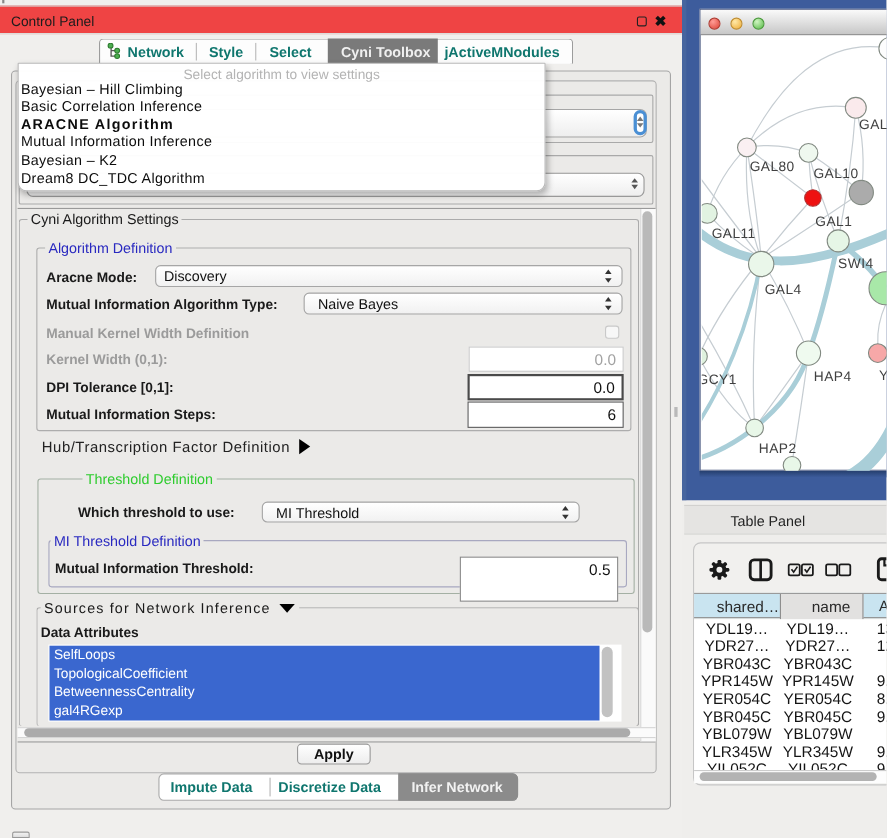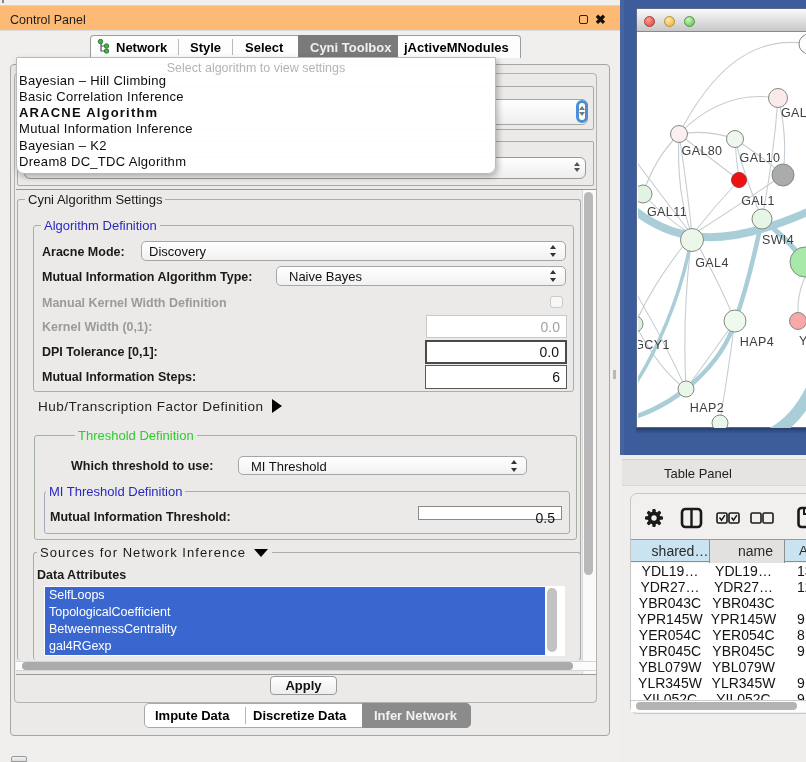--- a/index.html
+++ b/index.html
@@ -11,30 +11,30 @@
   .gtitle{font-size:13px;white-space:nowrap;background:#ebeae8;padding:0 3px;line-height:13px;}
   .combo{background:linear-gradient(#ffffff,#f1f1f1);border:1px solid #a6a6a6;border-radius:5px;
          font-size:13px;color:#111;}
   .combo .ct{position:absolute;left:13px;top:50%;transform:translateY(-50%);white-space:nowrap;}
   .stp{position:absolute;right:8px;top:50%;width:7px;height:12px;transform:translateY(-50%);}
   .stp:before{content:"";position:absolute;left:0;top:0;border-left:3.5px solid transparent;
       border-right:3.5px solid transparent;border-bottom:4.5px solid #333;}
   .stp:after{content:"";position:absolute;left:0;bottom:0;border-left:3.5px solid transparent;
       border-right:3.5px solid transparent;border-top:4.5px solid #333;}
   .fld{background:#fff;font-size:13px;color:#111;text-align:right;}
-  .tabtxt{font-size:13px;font-weight:bold;color:#000000;white-space:nowrap;}
+  .tabtxt{font-size:13px;font-weight:bold;color:#0f766e;white-space:nowrap;}
 </style>
 </head>
 <body>
 
 <div class="a" style="left:0;top:0;width:620px;height:762px;background:#f0efed;">
 
   <div class="a" style="left:2px;top:0;width:2px;height:3px;background:#888;"></div>
 
-  <div class="a" style="left:0;top:5px;width:620px;height:26px;background:#fdba74;border-top:1px solid #d6d5d3;border-bottom:1px solid #dddcda;">
+  <div class="a" style="left:0;top:5px;width:620px;height:26px;background:#ef4444;border-top:1px solid #d6d5d3;border-bottom:1px solid #dddcda;">
     <div class="a" style="left:10px;top:7px;font-size:12.5px;color:#1c1c1c;">Control Panel</div>
 
     <div class="a" style="left:579px;top:9px;width:9px;height:9px;border:1.5px solid #222;border-radius:2px;"></div>
 
     <div class="a" style="left:595px;top:8px;width:11px;height:11px;font-size:13px;font-weight:bold;color:#111;line-height:11px;">✖</div>
   </div>
 
   <div class="a" style="left:10px;top:64px;width:600px;height:672px;background:#ebeae8;border:1px solid #a5a5a5;border-radius:4px;"></div>
 
   <div class="a" style="left:14px;top:73px;width:583px;height:630px;background:#ebeae8;border:1px solid #b2b2b2;border-radius:4px;"></div>
@@ -90,21 +90,21 @@
   <div class="a gtitle" style="left:39px;top:429px;color:#2ecc2e;margin-left:36px;">Threshold Definition</div>
   <div class="a lbl" style="left:71px;top:459px;">Which threshold to use:</div>
   <div class="a combo" style="left:238px;top:456px;width:289px;height:19px;">
       <span class="ct" style="left:12px;">MI Threshold</span>
       <span class="stp"></span>
     </div>
 
   <div class="a" style="left:44px;top:491px;width:526px;height:43px;border:1px solid #a8a8c0;border-radius:3px;"></div>
   <div class="a gtitle" style="left:46px;top:485px;color:#2929c0;">MI Threshold Definition</div>
   <div class="a lbl" style="left:50px;top:510px;">Mutual Information Threshold:</div>
-  <div class="a fld" style="left:418px;top:506px;width:144px;height:14px;border:1px solid #888;line-height:22px;padding-right:6px;font-size:14px;">0.5</div>
+  <div class="a fld" style="left:418px;top:506px;width:144px;height:41px;border:1px solid #888;line-height:22px;padding-right:6px;font-size:14px;">0.5</div>
 
   <div class="a" style="left:33px;top:552px;width:548px;height:108px;border:1px solid #ababab;border-radius:3px;border-bottom:none;"></div>
   <div class="a gtitle" style="left:37px;top:546px;color:#1a1a1a;letter-spacing:1.05px;padding-right:26px;">Sources for Network Inference</div>
   <div class="a" style="left:254px;top:549px;width:0;height:0;border-left:7px solid transparent;border-right:7px solid transparent;border-top:8.5px solid #000;"></div>
   <div class="a lbl" style="left:37px;top:568px;text-align:center;">Data Attributes</div>
 
   <div class="a" style="left:44px;top:586px;width:521px;height:70px;background:#fff;"></div>
   <div class="a" style="left:45px;top:587px;width:500px;height:68px;background:#3a67cf;color:#fff;font-size:12.5px;line-height:17px;padding-left:4px;">SelfLoops<br>TopologicalCoefficient<br>BetweennessCentrality<br>gal4RGexp</div>
   <div class="a" style="left:547px;top:588px;width:10px;height:64px;background:#c2c2c2;border-radius:5px;"></div>
 

